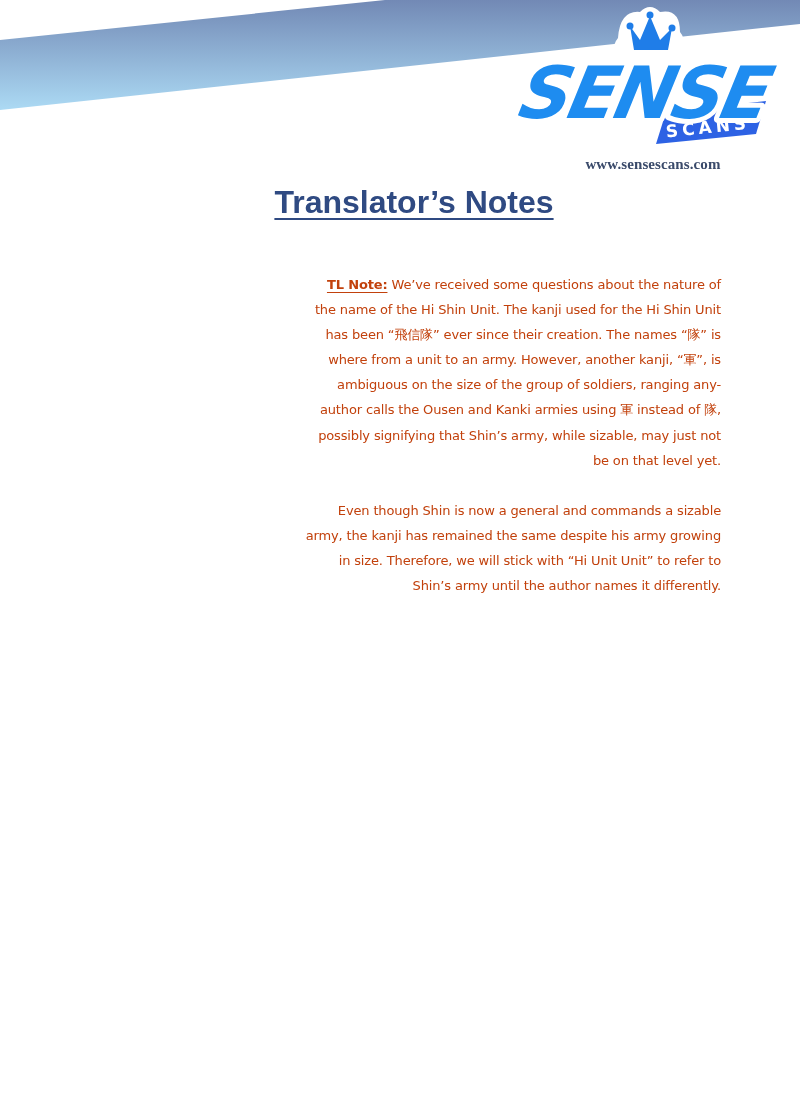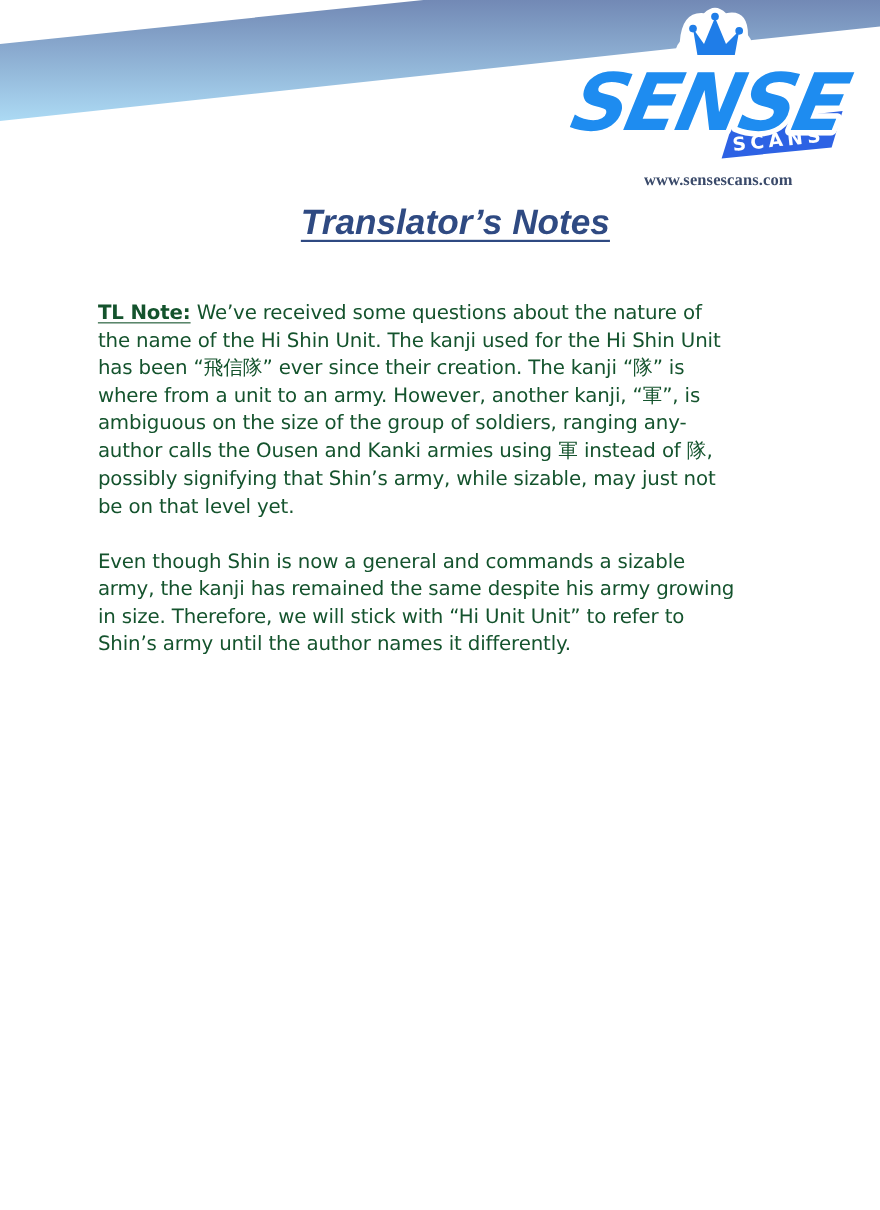--- a/index.html
+++ b/index.html
@@ -49,32 +49,32 @@
       font-family: "Liberation Sans", sans-serif;
       font-weight: bold;
       font-size: 32px;
       color: #2f4a82;
       margin: 0;
     }
     .title span {
       text-decoration: underline;
       text-decoration-thickness: 2px;
       text-underline-offset: 5px;
-      font-style: italic;
     }
     .content {
       position: absolute;
       left: 89px;
       top: 272px;
       width: 632px;
       font-family: "DejaVu Sans", sans-serif;
-      font-size: 18px;
+      font-size: 13px;
       line-height: 25.1px;
-      color: #14532d;
+      color: #c2410c;
       letter-spacing: -0.15px;
+      text-align: right;
     }
     .content p {
       margin: 0 0 25.1px 0;
     }
     .line { display: block; white-space: nowrap; }
     .tl-label {
       font-weight: bold;
       text-decoration: underline;
       text-decoration-thickness: 1px;
       text-underline-offset: 3px;
@@ -116,21 +116,21 @@
 </svg>
 
 <div class="site-url">www.sensescans.com</div>
 
 <h1 class="title"><span>Translator’s Notes</span></h1>
 
 <div class="content">
   <p>
     <span class="line"><span class="tl-label">TL Note:</span><span> We’ve received some questions about the nature of</span></span>
     <span class="line">the name of the Hi Shin Unit. The kanji used for the Hi Shin Unit</span>
-    <span class="line">has been “飛信隊” ever since their creation. The kanji “隊” is</span>
+    <span class="line">has been “飛信隊” ever since their creation. The names “隊” is</span>
     <span class="line">where from a unit to an army. However, another kanji, “軍”, is</span>
     <span class="line">ambiguous on the size of the group of soldiers, ranging any-</span>
     <span class="line">author calls the Ousen and Kanki armies using 軍 instead of 隊,</span>
     <span class="line">possibly signifying that Shin’s army, while sizable, may just not</span>
     <span class="line">be on that level yet.</span>
   </p>
   <p>
     <span class="line">Even though Shin is now a general and commands a sizable</span>
     <span class="line">army, the kanji has remained the same despite his army growing</span>
     <span class="line">in size. Therefore, we will stick with “Hi Unit Unit” to refer to</span>

